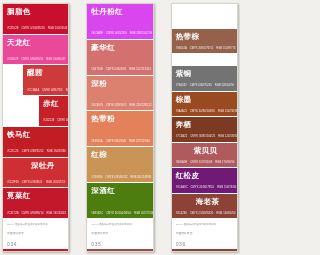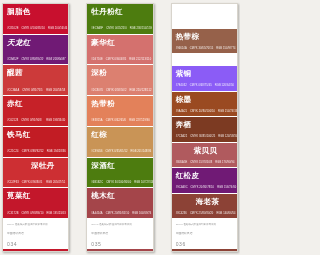--- a/index.html
+++ b/index.html
@@ -81,37 +81,37 @@
     <div class="column">
       <div class="swatches">
         <div class="swatch light" style="background: rgb(200, 16, 46);">
           <div class="sw-name">胭脂色</div>
           <div class="sw-specs">
             <span class="spec-c">#C8102E</span>
             <span class="spec-m">CMYK 0/100/85/10</span>
             <span class="spec-r">RGB 200/16/46</span>
           </div>
         </div>
-        <div class="swatch light" style="background: #701a75; font-style: italic;">
+        <div class="swatch light" style="background: #ec4899;">
           <div class="sw-name">天龙红</div>
           <div class="sw-specs">
             <span class="spec-c">#C8402F</span>
             <span class="spec-m">CMYK 0/80/85/10</span>
             <span class="spec-r">RGB 200/64/47</span>
           </div>
         </div>
-        <div class="swatch light" style="background: rgb(204, 58, 58);">
+        <div class="swatch light" style="background: rgb(204, 58, 58); margin-left: 20px;">
           <div class="sw-name">醌茜</div>
           <div class="sw-specs">
             <span class="spec-c">#CC3A3A</span>
             <span class="spec-m">CMYK 0/85/75/5</span>
             <span class="spec-r">RGB 204/58/58</span>
           </div>
         </div>
-        <div class="swatch light" style="background: rgb(198, 33, 40);">
+        <div class="swatch light" style="background: rgb(198, 33, 40); margin-left: 36px;">
           <div class="sw-name">赤红</div>
           <div class="sw-specs">
             <span class="spec-c">#C62128</span>
             <span class="spec-m">CMYK 0/95/90/8</span>
             <span class="spec-r">RGB 198/33/40</span>
           </div>
         </div>
         <div class="swatch light" style="background: rgb(194, 28, 36);">
           <div class="sw-name">铁马红</div>
           <div class="sw-specs">
@@ -139,21 +139,21 @@
       </div>
       <div class="footer">
         <div class="f-note">CMYK 色彩模式数值供印刷参考使用</div>
         <div class="f-note f-note2">中国传统色谱</div>
         <div class="f-num">034</div>
       </div>
       <div class="column-strip" style="background: rgb(195, 23, 43);"></div>
     </div>
     <div class="column">
       <div class="swatches">
-        <div class="swatch light" style="background: #4d7c0f;">
+        <div class="swatch light" style="background: #d946ef;">
           <div class="sw-name">牡丹粉红</div>
           <div class="sw-specs">
             <span class="spec-c">#EC9A9F</span>
             <span class="spec-m">CMYK 0/45/25/0</span>
             <span class="spec-r">RGB 236/154/159</span>
           </div>
         </div>
         <div class="swatch light" style="background: rgb(212, 113, 110);">
           <div class="sw-name">豪华红</div>
           <div class="sw-specs">
@@ -185,49 +185,41 @@
             <span class="spec-m">CMYK 0/35/65/12</span>
             <span class="spec-r">RGB 201/148/86</span>
           </div>
         </div>
         <div class="swatch light" style="background: #4d7c0f;">
           <div class="sw-name">深酒红</div>
           <div class="sw-specs">
             <span class="spec-c">#6B1B2C</span>
             <span class="spec-m">CMYK 30/100/80/40</span>
             <span class="spec-r">RGB 107/27/44</span>
-          </div>
-        </div>
-        <div class="swatch light" style="background: rgb(164, 69, 74);">
-          <div class="sw-name">桃木红</div>
-          <div class="sw-specs">
-            <span class="spec-c">#A4454A</span>
-            <span class="spec-m">CMYK 20/85/65/10</span>
-            <span class="spec-r">RGB 164/69/74</span>
           </div>
         </div>
       </div>
       <div class="footer">
         <div class="f-note">CMYK 色彩模式数值供印刷参考使用</div>
         <div class="f-note f-note2">中国传统色谱</div>
         <div class="f-num">035</div>
       </div>
       <div class="column-strip" style="background: rgb(164, 69, 74);"></div>
     </div>
     <div class="column">
       <div class="swatches">
         <div class="swatch light" style="background: rgb(150, 97, 74); margin-top: 25px;">
           <div class="sw-name">热带棕</div>
           <div class="sw-specs">
             <span class="spec-c">#96614A</span>
             <span class="spec-m">CMYK 30/65/70/15</span>
             <span class="spec-r">RGB 150/97/74</span>
           </div>
         </div>
-        <div class="swatch light" style="background: #8b5cf6; margin-top: 12px;">
+        <div class="swatch light" style="background: #737373; margin-top: 12px;">
           <div class="sw-name">紫铜</div>
           <div class="sw-specs">
             <span class="spec-c">#7E4032</span>
             <span class="spec-m">CMYK 0/68/75/45</span>
             <span class="spec-r">RGB 126/64/50</span>
           </div>
         </div>
         <div class="swatch light" style="background: rgb(154, 74, 33);">
           <div class="sw-name">棕墨</div>
           <div class="sw-specs">

